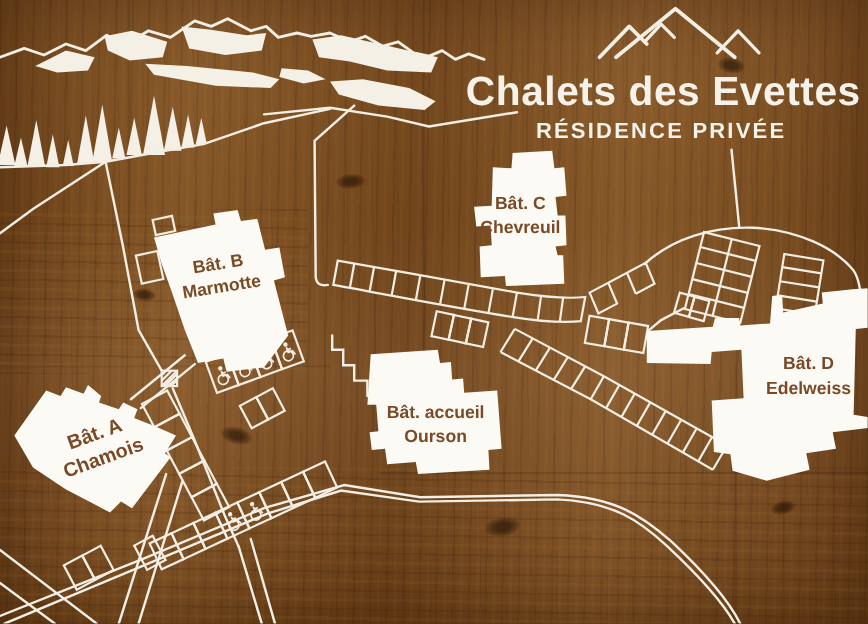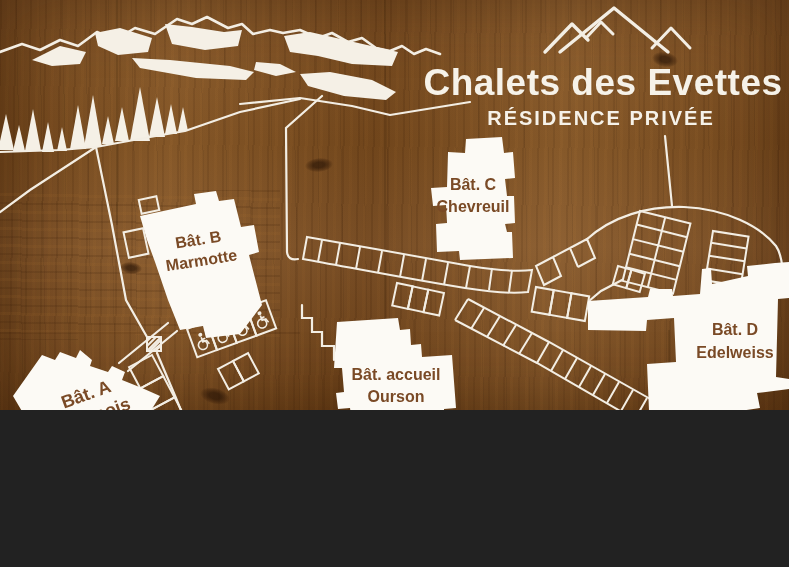--- a/index.html
+++ b/index.html
@@ -1,17 +1,17 @@
 <!DOCTYPE html>
 <html><head>
 <meta charset="utf-8">
 <style>
   html,body{margin:0;padding:0;background:#222;}
   .sign{
-    position:relative;width:789px;height:410px;overflow:hidden;
+    position:relative;width:789px;height:567px;overflow:hidden;
     background-color:#7d4f21;
     background-image:
       linear-gradient(94deg, rgba(45,22,4,.18), rgba(255,214,150,.07) 22%, rgba(45,22,4,.14) 47%, rgba(255,220,160,.08) 70%, rgba(45,22,4,.16)),
       repeating-linear-gradient(91deg, rgba(62,31,7,.16) 0 2px, rgba(0,0,0,0) 2px 7px, rgba(166,108,46,.12) 7px 10px, rgba(0,0,0,0) 10px 15px),
       repeating-linear-gradient(89deg, rgba(40,20,5,.10) 0 1px, rgba(0,0,0,0) 1px 23px),
       linear-gradient(180deg, #835426, #7b4d1f 35%, #84562a 60%, #6f4319 100%);
     box-shadow:inset 0 0 70px rgba(46,22,4,.45);
     font-family:"Liberation Sans","DejaVu Sans",sans-serif;
   }
   .grain-h{

